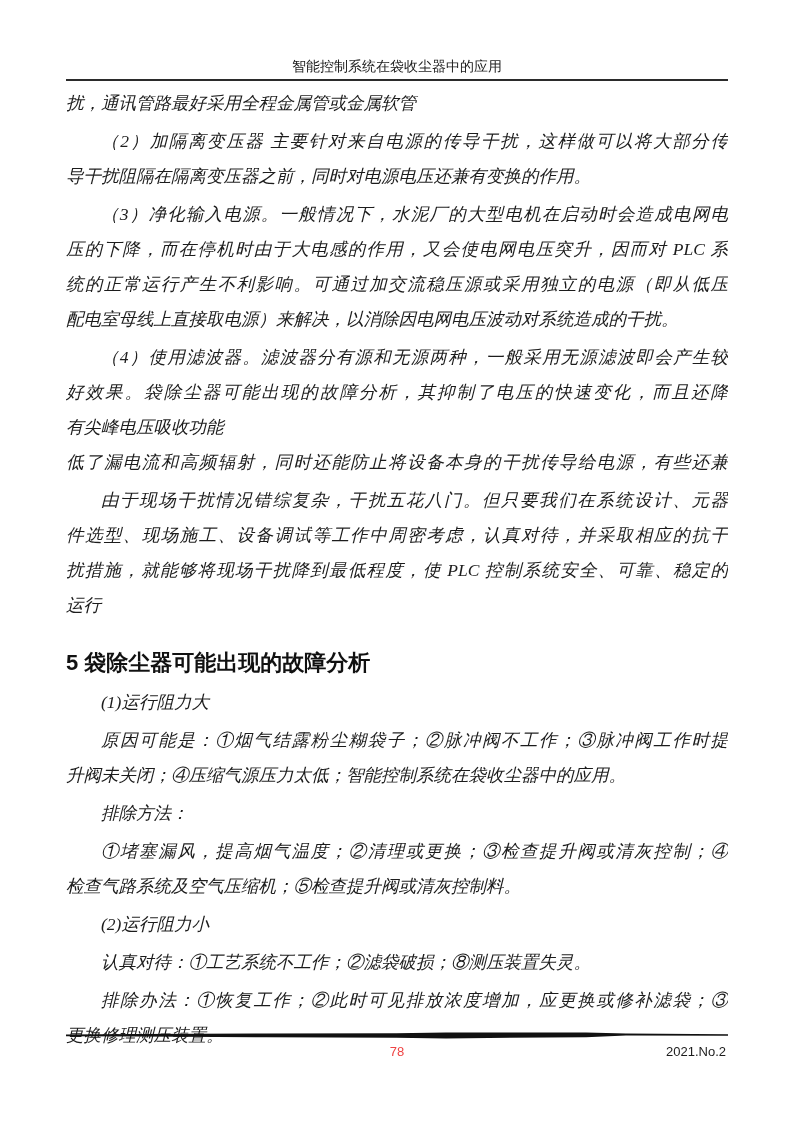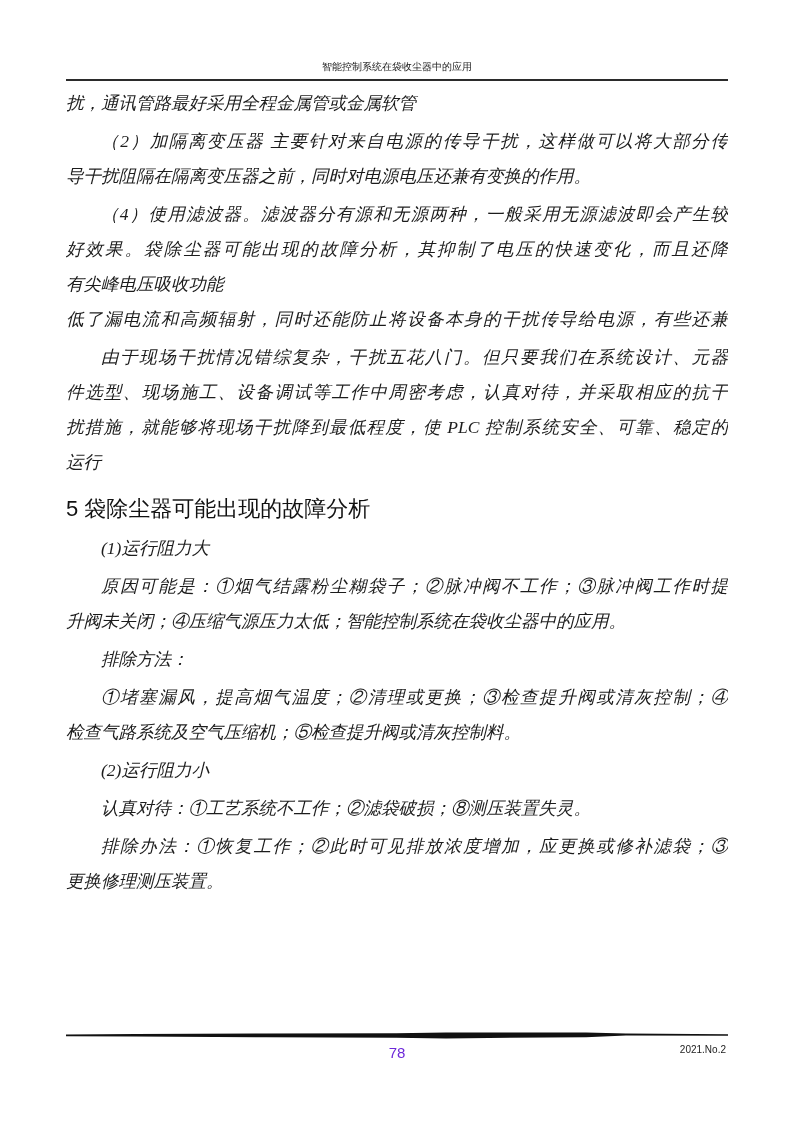--- a/index.html
+++ b/index.html
@@ -6,21 +6,21 @@
   .page{
     position:relative;
     width:793px;height:1122px;
     background:#ffffff;
     color:#1c1c1c;
     font-family:"Liberation Serif","DejaVu Serif",serif;
     overflow:hidden;
   }
   .header-title{
     position:absolute;top:58px;left:66px;width:662px;
-    text-align:center;font-size:10px;line-height:18px;color:#1c1c1c;
+    text-align:center;font-size:14px;line-height:18px;color:#1c1c1c;
   }
   .header-rule{
     position:absolute;top:79px;left:66px;width:662px;height:0;
     border-top:2px solid #2b2b2b;
   }
   .body{
     position:absolute;top:83px;left:66px;width:662px;
     font-size:17.5px;
   }
   .line{
@@ -30,57 +30,63 @@
   }
   .line.justify{
     white-space:normal;
     text-align:justify;
     text-align-last:justify;
     overflow:hidden;
   }
   .line.indent{ text-indent:2em; }
   .para{ margin-top:3px;font-style:italic; }
   .heading{
-    margin-top:10px;
+    margin-top:21px;
     font-family:"Liberation Sans","DejaVu Sans",sans-serif;
-    font-weight:normal;
+    font-weight:bold;
     font-size:22px;line-height:38px;
     color:#111111;
   }
   .footer-rule{
     position:absolute;top:1032px;left:66px;width:662px;height:8px;
   }
   .page-number{
     position:absolute;top:1044px;left:66px;width:662px;
     text-align:center;
     font-family:"Liberation Sans","DejaVu Sans",sans-serif;
-    font-size:15px;color:#6d28d9;
+    font-size:13px;color:#ef4444;
   }
   .issue-number{
     position:absolute;top:1044px;right:67px;
     font-family:"Liberation Sans","DejaVu Sans",sans-serif;
-    font-size:10px;color:#1c1c1c;
+    font-size:13px;color:#1c1c1c;
   }
 </style>
 </head>
 <body>
 
 <div class="page">
 
   <div class="header-title">智能控制系统在袋收尘器中的应用</div>
 
   <div class="header-rule"></div>
 
   <div class="body">
       <div class="para">
         <div class="line">扰，通讯管路最好采用全程金属管或金属软管</div>
       </div>
       <div class="para">
         <div class="line indent justify">（2）加隔离变压器 主要针对来自电源的传导干扰，这样做可以将大部分传</div>
         <div class="line">导干扰阻隔在隔离变压器之前，同时对电源电压还兼有变换的作用。</div>
+      </div>
+      <div class="para">
+        <div class="line indent justify">（3）净化输入电源。一般情况下，水泥厂的大型电机在启动时会造成电网电</div>
+        <div class="line justify">压的下降，而在停机时由于大电感的作用，又会使电网电压突升，因而对 PLC 系</div>
+        <div class="line justify">统的正常运行产生不利影响。可通过加交流稳压源或采用独立的电源（即从低压</div>
+        <div class="line">配电室母线上直接取电源）来解决，以消除因电网电压波动对系统造成的干扰。</div>
       </div>
       <div class="para">
         <div class="line indent justify">（4）使用滤波器。滤波器分有源和无源两种，一般采用无源滤波即会产生较</div>
         <div class="line justify">好效果。袋除尘器可能出现的故障分析，其抑制了电压的快速变化，而且还降</div>
         <div class="line">有尖峰电压吸收功能</div>
         <div class="line justify">低了漏电流和高频辐射，同时还能防止将设备本身的干扰传导给电源，有些还兼</div>
       </div>
       <div class="para">
         <div class="line indent justify">由于现场干扰情况错综复杂，干扰五花八门。但只要我们在系统设计、元器</div>
         <div class="line justify">件选型、现场施工、设备调试等工作中周密考虑，认真对待，并采取相应的抗干</div>

